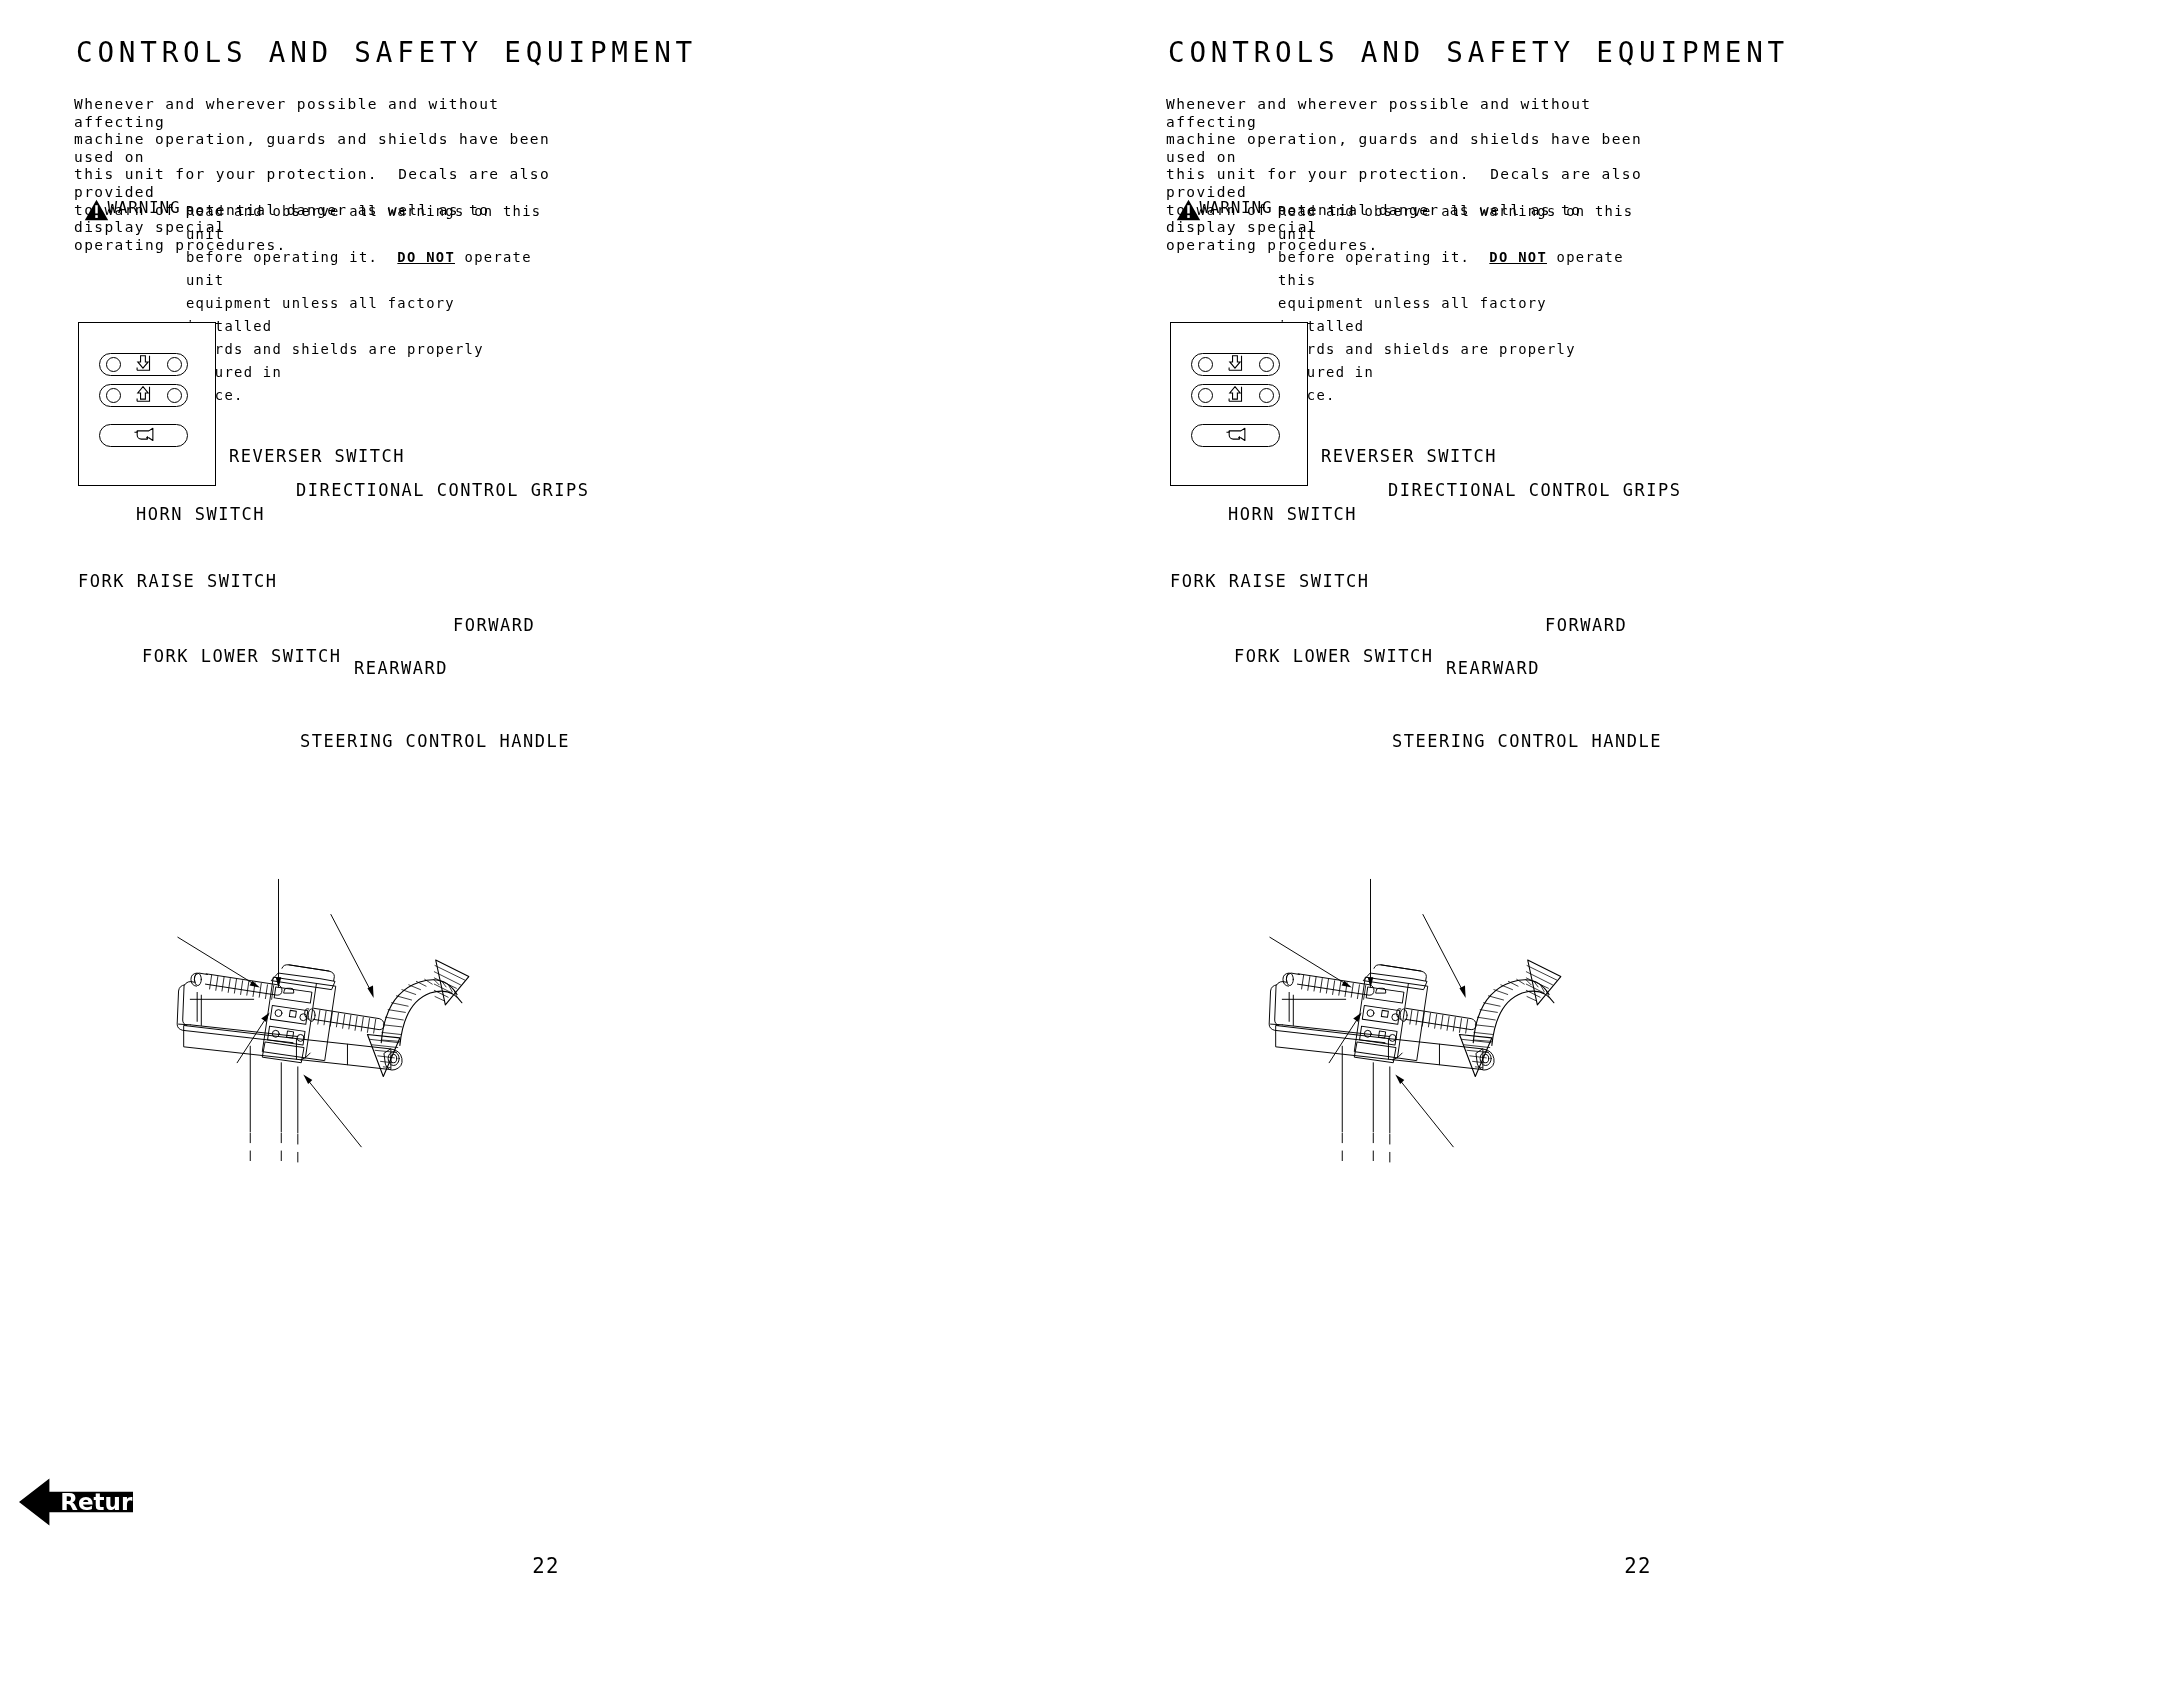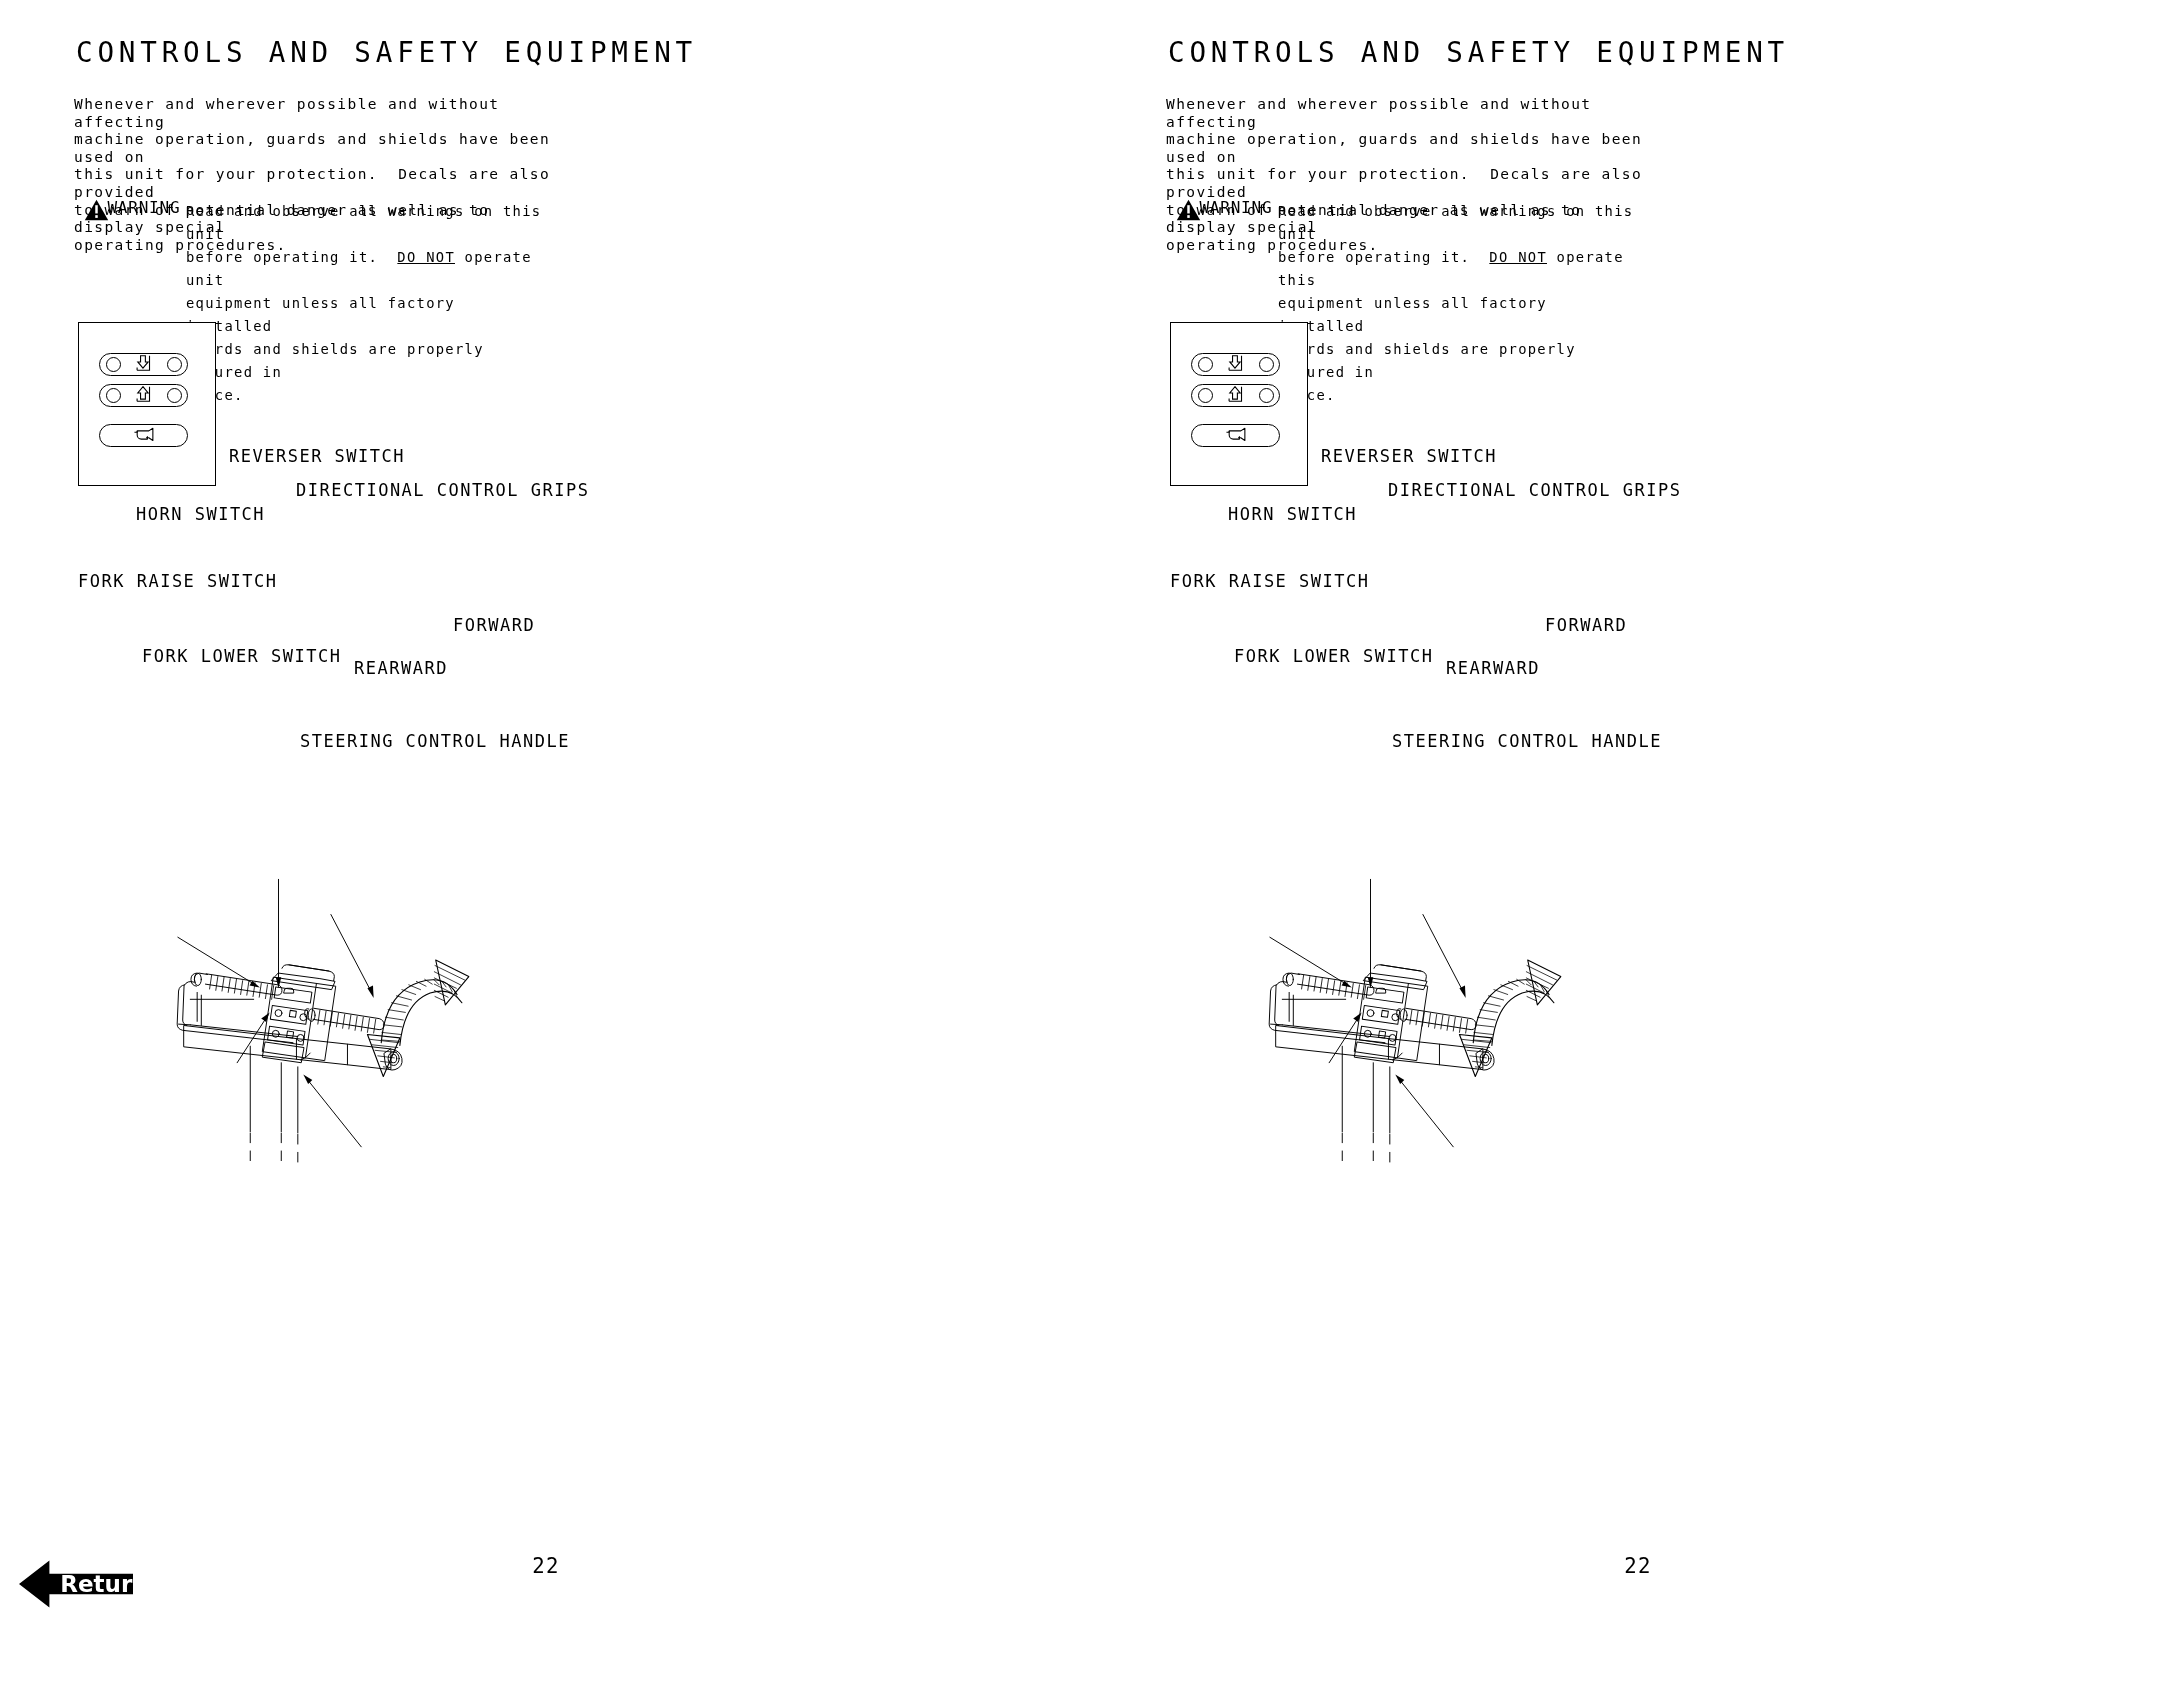--- a/index.html
+++ b/index.html
@@ -13,41 +13,41 @@
          font-weight:400;white-space:nowrap;font-family:"DejaVu Sans Mono","Liberation Mono",monospace;}
 
   .intro{position:absolute;left:74px;top:96px;width:482px;font-size:14.5px;
          letter-spacing:1.4px;line-height:17.6px;white-space:pre-wrap;}
 
   .warnblock{position:absolute;left:84px;top:198px;width:469px;}
   .wtri{position:absolute;left:0px;top:1.4px;width:25px;height:22px;}
   .wlabel{position:absolute;left:23.4px;top:0px;font-size:16px;letter-spacing:0.8px;}
   .wtext{position:absolute;left:102px;top:2.1px;width:358px;font-size:13.8px;
          letter-spacing:1.3px;line-height:23px;white-space:pre-wrap;}
-  .u{text-decoration:underline;}
+  .u{text-decoration:underline;font-weight:bold;}
 
   .panelbox{position:absolute;left:78px;top:322px;width:136px;height:162px;
             border:1.4px solid #000;background:#fff;}
   .sw{position:absolute;border:1.7px solid #000;border-radius:11.7px;background:#fff;}
   .sw1{left:20px;top:30px;width:87px;height:20.7px;}
   .sw2{left:20px;top:61px;width:87px;height:20.7px;}
   .sw3{left:20px;top:101px;width:87px;height:20.7px;}
   .knob{position:absolute;width:13px;height:13px;border:1.5px solid #000;border-radius:50%;top:2.8px;}
   .knobL{left:5.5px;} .knobR{right:5.5px;}
   .glyph{position:absolute;left:50%;top:50%;transform:translate(-50%,-50%);}
 
   .lbl{position:absolute;font-size:17px;letter-spacing:1.5px;white-space:nowrap;}
 
   .diag{position:absolute;left:0;top:0;width:1092px;height:1687px;
         pointer-events:none;overflow:visible;}
 
   .pagenum{position:absolute;left:0;right:0;top:1554px;text-align:center;
            font-size:20.7px;letter-spacing:1.4px;}
 
-  .returnbtn{position:absolute;left:19.3px;top:1559px;width:114px;height:50px;text-align:center;}
+  .returnbtn{position:absolute;left:19.3px;top:1477px;width:114px;height:50px;text-align:center;}
   .returnbtn span{position:absolute;left:41px;top:50%;transform:translateY(-50%);
      color:#fff;font-size:23px;font-weight:bold;letter-spacing:0px;
      font-family:"DejaVu Sans","Liberation Sans",sans-serif;}
 </style>
 </head>
 <body>
 
 <div class="page left">
 
   <div class="title">CONTROLS AND SAFETY EQUIPMENT</div>

